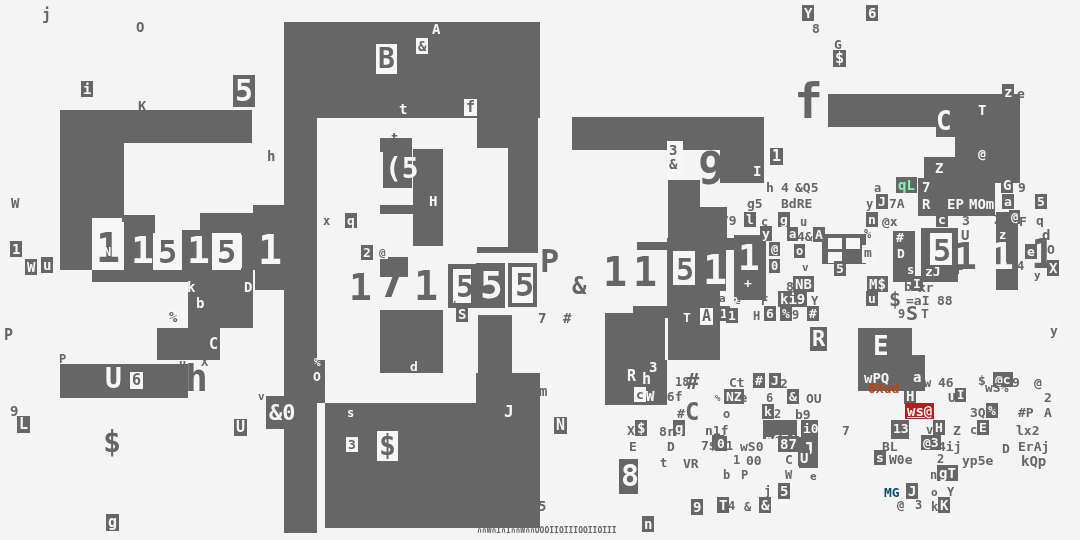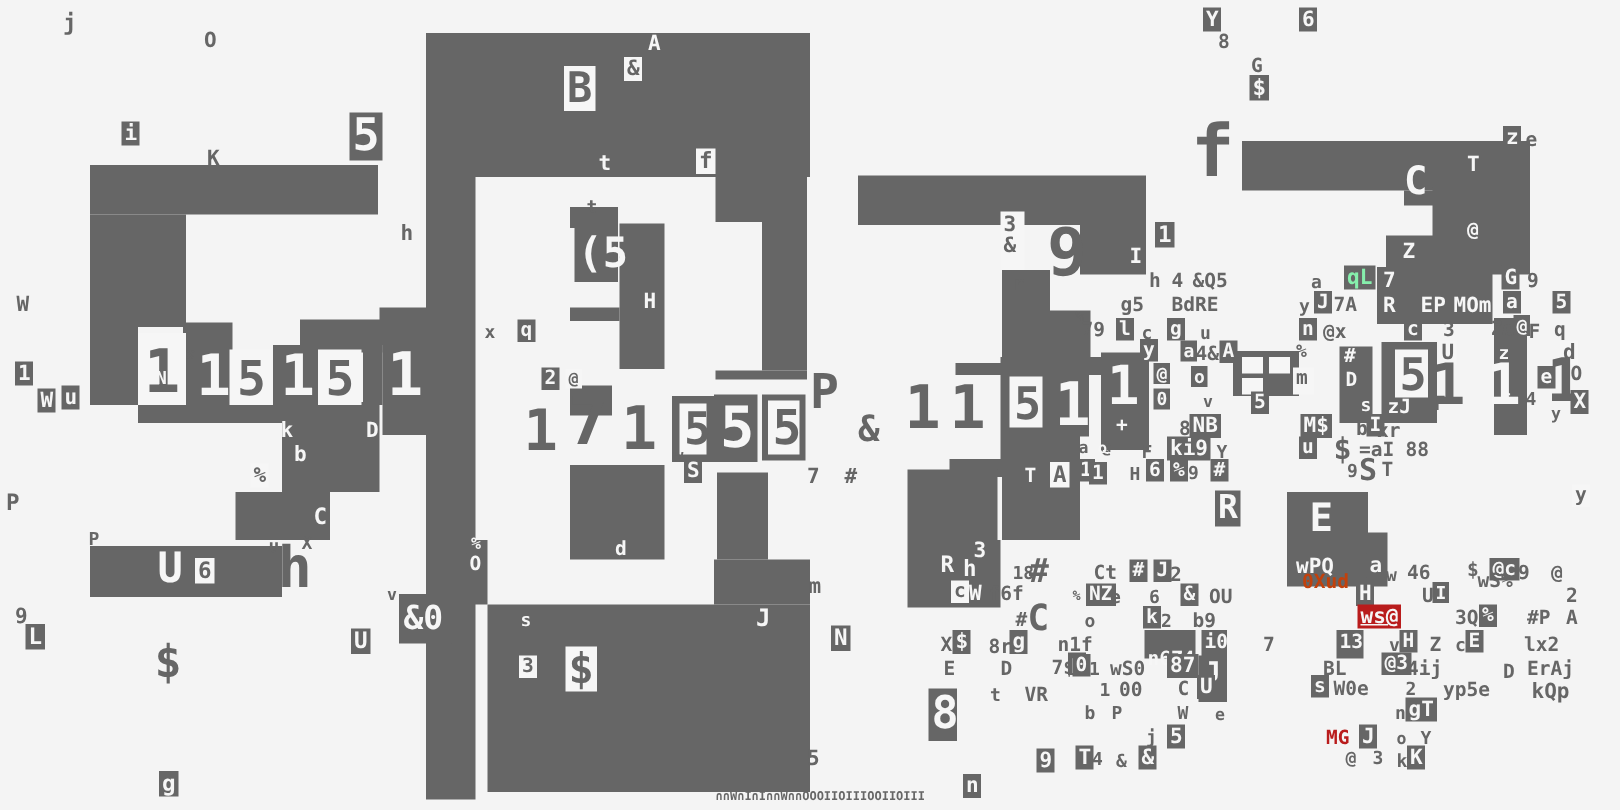--- a/index.html
+++ b/index.html
@@ -363,21 +363,21 @@
     <span class="glyph" style="left: 962px; top: 454px; font-size: 13px; color: rgb(102, 102, 102);">yp5e</span>
     <span class="glyph" style="left: 1021px; top: 454px; font-size: 14px; color: rgb(102, 102, 102);">kQp</span>
     <span class="glyph" style="left: 723px; top: 469px; font-size: 12px; color: rgb(102, 102, 102);">b</span>
     <span class="glyph" style="left: 741px; top: 469px; font-size: 12px; color: rgb(102, 102, 102);">P</span>
     <span class="glyph" style="left: 785px; top: 469px; font-size: 12px; color: rgb(102, 102, 102);">W</span>
     <span class="glyph" style="left: 810px; top: 471px; font-size: 11px; color: rgb(102, 102, 102);">e</span>
     <span class="glyph" style="left: 930px; top: 469px; font-size: 12px; color: rgb(102, 102, 102);">n</span>
     <span class="glyph tile" style="left: 937px; top: 465px; font-size: 14px; color: rgb(246, 246, 246); background: rgb(102, 102, 102);">gT</span>
     <span class="glyph" style="left: 764px; top: 485px; font-size: 12px; color: rgb(102, 102, 102);">j</span>
     <span class="glyph tile" style="left: 778px; top: 483px; font-size: 14px; color: rgb(246, 246, 246); background: rgb(102, 102, 102);">5</span>
-    <span class="glyph" style="left: 884px; top: 486px; font-size: 13px; color: #b91c1c;">MG</span>
+    <span class="glyph" style="left: 884px; top: 486px; font-size: 13px; color: #0c4a6e;">MG</span>
     <span class="glyph tile" style="left: 906px; top: 483px; font-size: 14px; color: rgb(246, 246, 246); background: rgb(102, 102, 102);">J</span>
     <span class="glyph" style="left: 931px; top: 487px; font-size: 11px; color: rgb(102, 102, 102);">o</span>
     <span class="glyph" style="left: 947px; top: 486px; font-size: 12px; color: rgb(102, 102, 102);">Y</span>
     <span class="glyph tile" style="left: 717px; top: 497px; font-size: 14px; color: rgb(246, 246, 246); background: rgb(102, 102, 102);">T</span>
     <span class="glyph" style="left: 728px; top: 500px; font-size: 12px; color: rgb(102, 102, 102);">4</span>
     <span class="glyph" style="left: 744px; top: 501px; font-size: 12px; color: rgb(102, 102, 102);">&amp;</span>
     <span class="glyph tile" style="left: 759px; top: 497px; font-size: 14px; color: rgb(246, 246, 246); background: rgb(102, 102, 102);">&amp;</span>
     <span class="glyph" style="left: 897px; top: 499px; font-size: 12px; color: rgb(102, 102, 102);">@</span>
     <span class="glyph" style="left: 915px; top: 499px; font-size: 12px; color: rgb(102, 102, 102);">3</span>
     <span class="glyph" style="left: 931px; top: 501px; font-size: 12px; color: rgb(102, 102, 102);">k</span>

